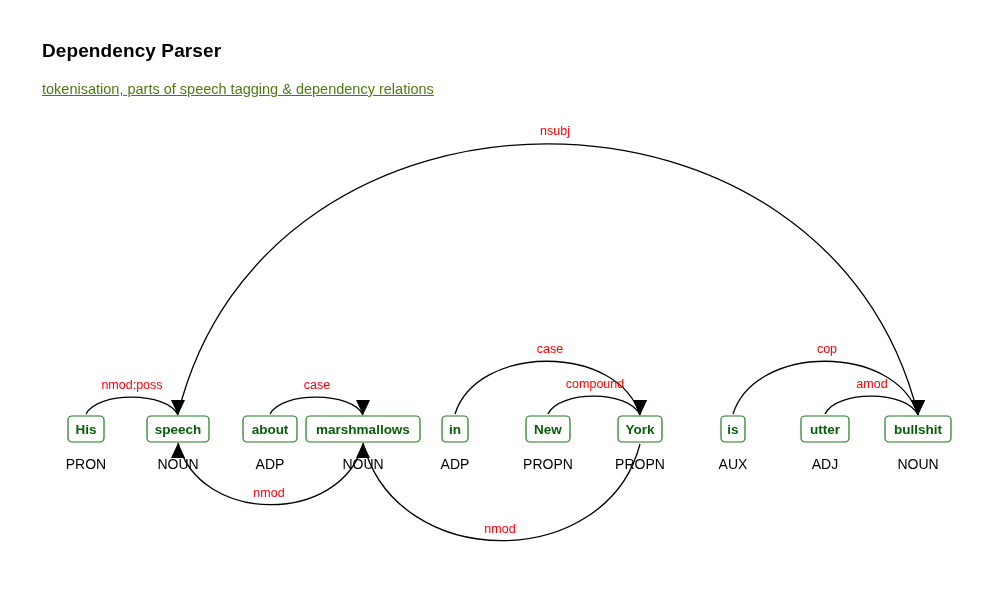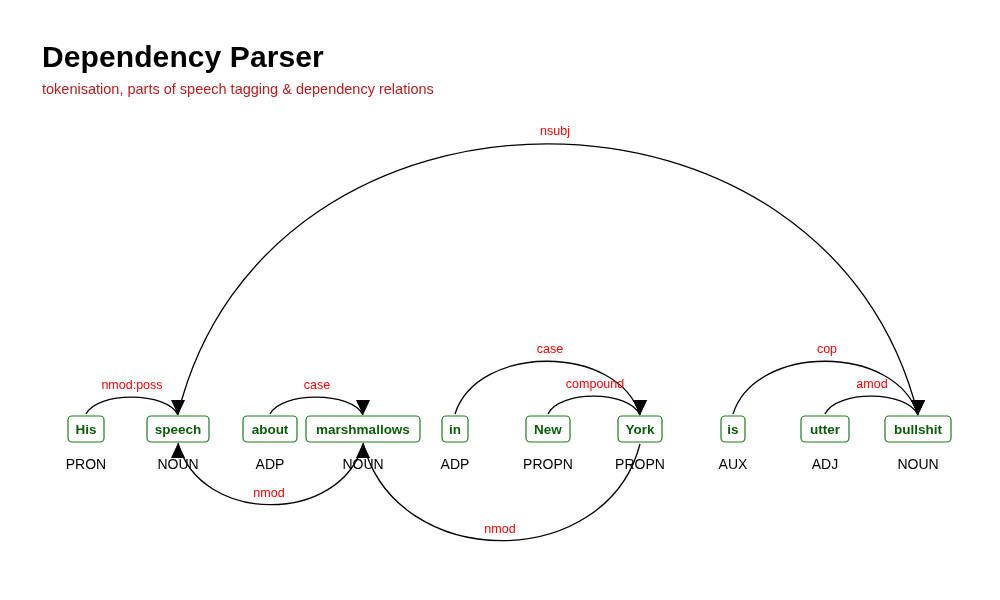--- a/index.html
+++ b/index.html
@@ -12,34 +12,35 @@
     height: 600px;
     position: relative;
     overflow: hidden;
     font-family: "Liberation Sans", sans-serif;
     color: #000000;
   }
   #page-title {
     position: absolute;
     left: 42px;
     top: 40px;
-    font-size: 30px;
+    font-size: 19px;
     font-weight: bold;
     letter-spacing: 0.1px;
     color: #000000;
     white-space: nowrap;
   }
   #page-subtitle {
     position: absolute;
     left: 42px;
     top: 81px;
     font-size: 14.5px;
     font-weight: normal;
-    color: #b91c1c;
+    color: #4d7c0f;
     white-space: nowrap;
+    text-decoration: underline;
   }
   #parse-canvas {
     position: absolute;
     left: 0;
     top: 0;
     width: 1000px;
     height: 600px;
   }
   .token-box-rect {
     fill: #ffffff;

